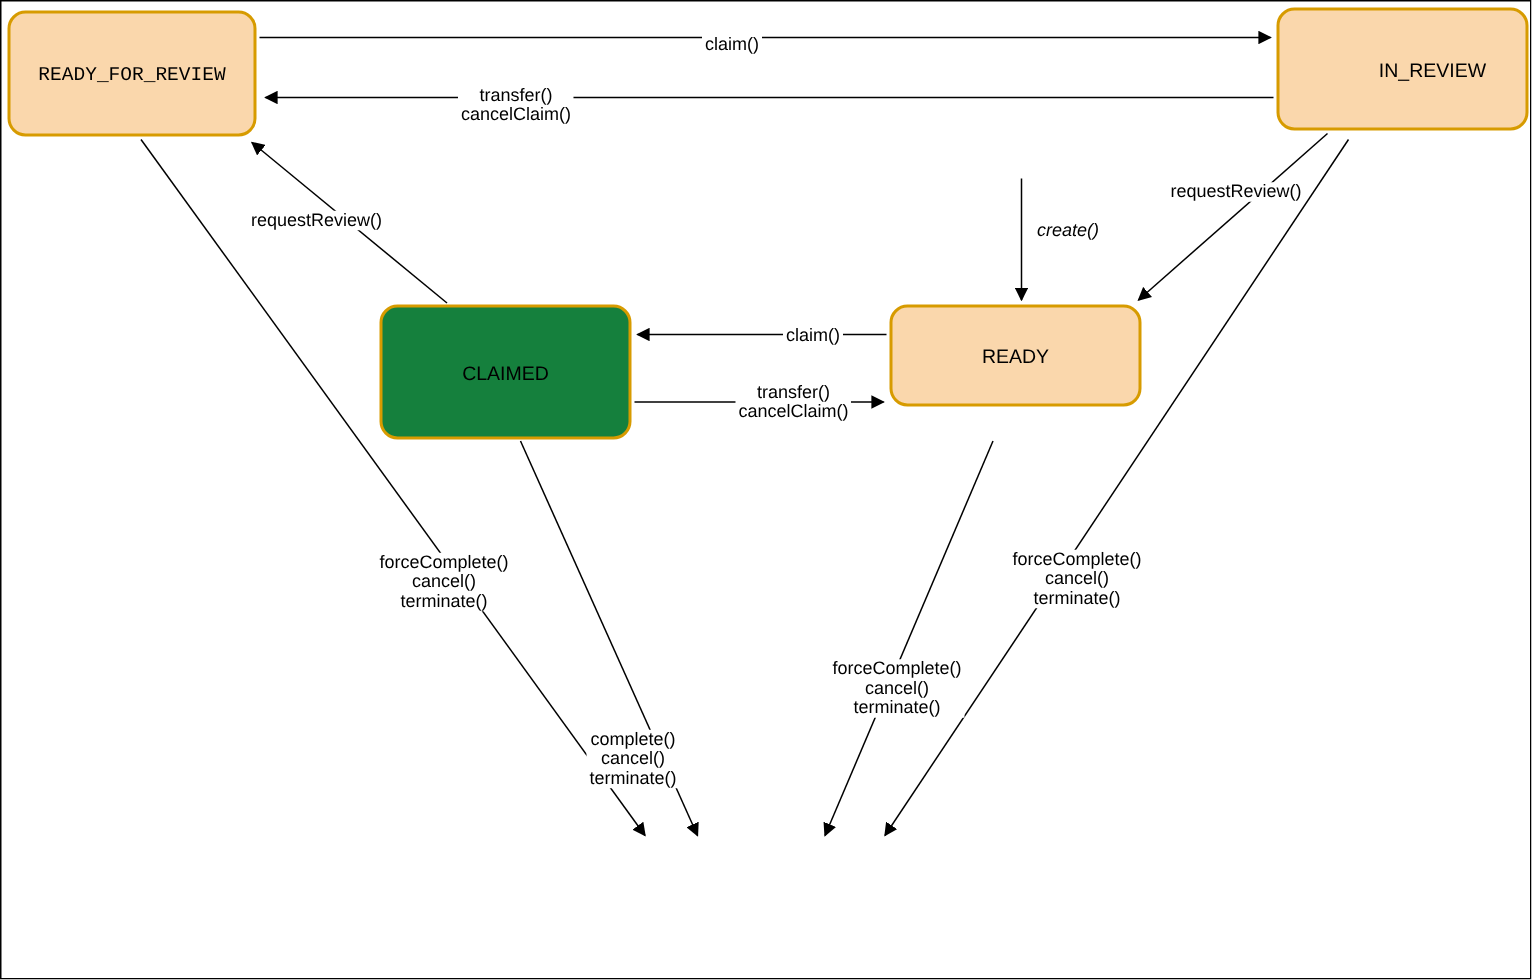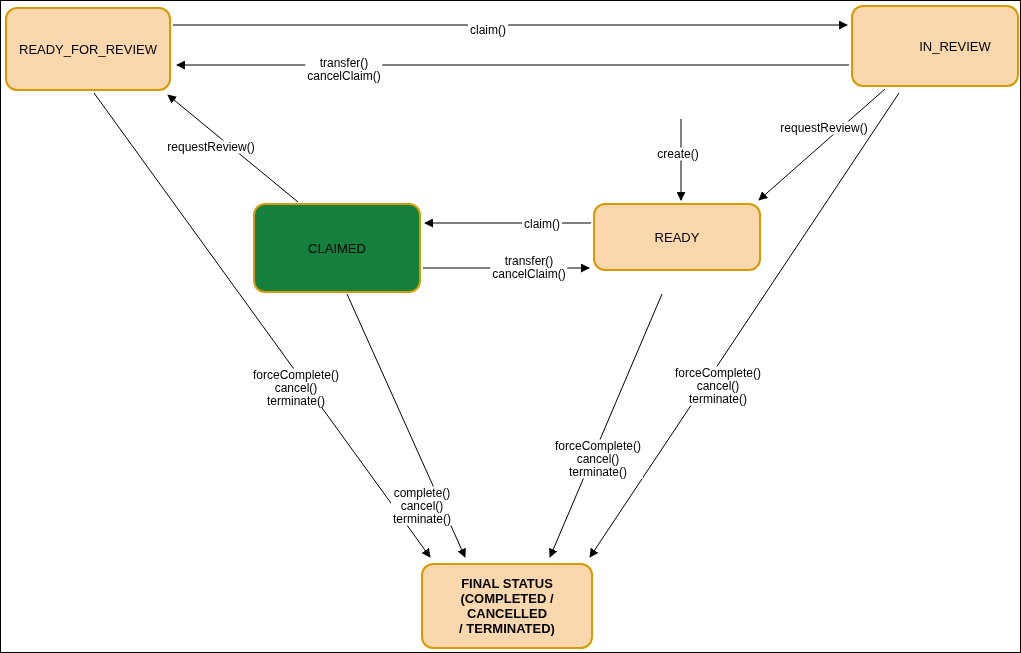--- a/index.html
+++ b/index.html
@@ -71,32 +71,29 @@
       <line x1="680" y1="118" x2="680" y2="199" stroke="#000000" stroke-width="1" marker-end="url(#arrow)"></line>
       <line x1="884" y1="88" x2="758" y2="199" stroke="#000000" stroke-width="1" marker-end="url(#arrow)"></line>
       <line x1="590" y1="222" x2="424" y2="222" stroke="#000000" stroke-width="1" marker-end="url(#arrow)"></line>
       <line x1="422" y1="267" x2="588" y2="267" stroke="#000000" stroke-width="1" marker-end="url(#arrow)"></line>
       <line x1="93" y1="92" x2="429" y2="556" stroke="#000000" stroke-width="1" marker-end="url(#arrow)"></line>
       <line x1="346" y1="293" x2="464" y2="556" stroke="#000000" stroke-width="1" marker-end="url(#arrow)"></line>
       <line x1="661" y1="293" x2="549" y2="556" stroke="#000000" stroke-width="1" marker-end="url(#arrow)"></line>
       <line x1="898" y1="92" x2="589" y2="556" stroke="#000000" stroke-width="1" marker-end="url(#arrow)"></line>
     </svg>
 
-<div class="node" style="left: 4px; top: 6px; width: 166px; height: 84px; background: rgb(250, 215, 172); border-color: rgb(215, 155, 0);">READY_FOR_REVIEW</div>
+<div class="node" style="left: 4px; top: 6px; width: 166px; height: 84px; background: rgb(250, 215, 172); border-color: rgb(215, 155, 0); font-family: Liberation Mono, monospace;">READY_FOR_REVIEW</div>
     <div class="node" style="left: 850px; top: 4px; width: 168px; height: 82px; background: rgb(250, 215, 172); border-color: rgb(215, 155, 0); padding-left: 44px;">IN_REVIEW</div>
     <div class="node" style="left: 252px; top: 202px; width: 168px; height: 90px; background: #15803d; border-color: rgb(215, 155, 0);">CLAIMED</div>
     <div class="node" style="left: 592px; top: 202px; width: 168px; height: 68px; background: rgb(250, 215, 172); border-color: rgb(215, 155, 0);">READY</div>
-    <div class="node bold" style="left: 420px; top: 562px; width: 172px; height: 86px; background: rgb(250, 215, 172); border-color: rgb(215, 155, 0);">FINAL STATUS
-(COMPLETED / CANCELLED
-/ TERMINATED)</div>
     <div class="edge-label" style="left: 487px; top: 29px;">claim()</div>
     <div class="edge-label" style="left: 343px; top: 69px;">transfer()
 cancelClaim()</div>
     <div class="edge-label" style="left: 210px; top: 146px;">requestReview()</div>
-    <div class="edge-label" style="left: 677px; top: 153px;">create()</div>
+    <div class="edge-label" style="left: 711px; top: 153px; font-style: italic;">create()</div>
     <div class="edge-label" style="left: 823px; top: 127px;">requestReview()</div>
     <div class="edge-label" style="left: 541px; top: 223px;">claim()</div>
     <div class="edge-label" style="left: 528px; top: 267px;">transfer()
 cancelClaim()</div>
     <div class="edge-label" style="left: 295px; top: 387px;">forceComplete()
 cancel()
 terminate()</div>
     <div class="edge-label" style="left: 421px; top: 461px; margin-top: 44px;">complete()
 cancel()
 terminate()</div>

